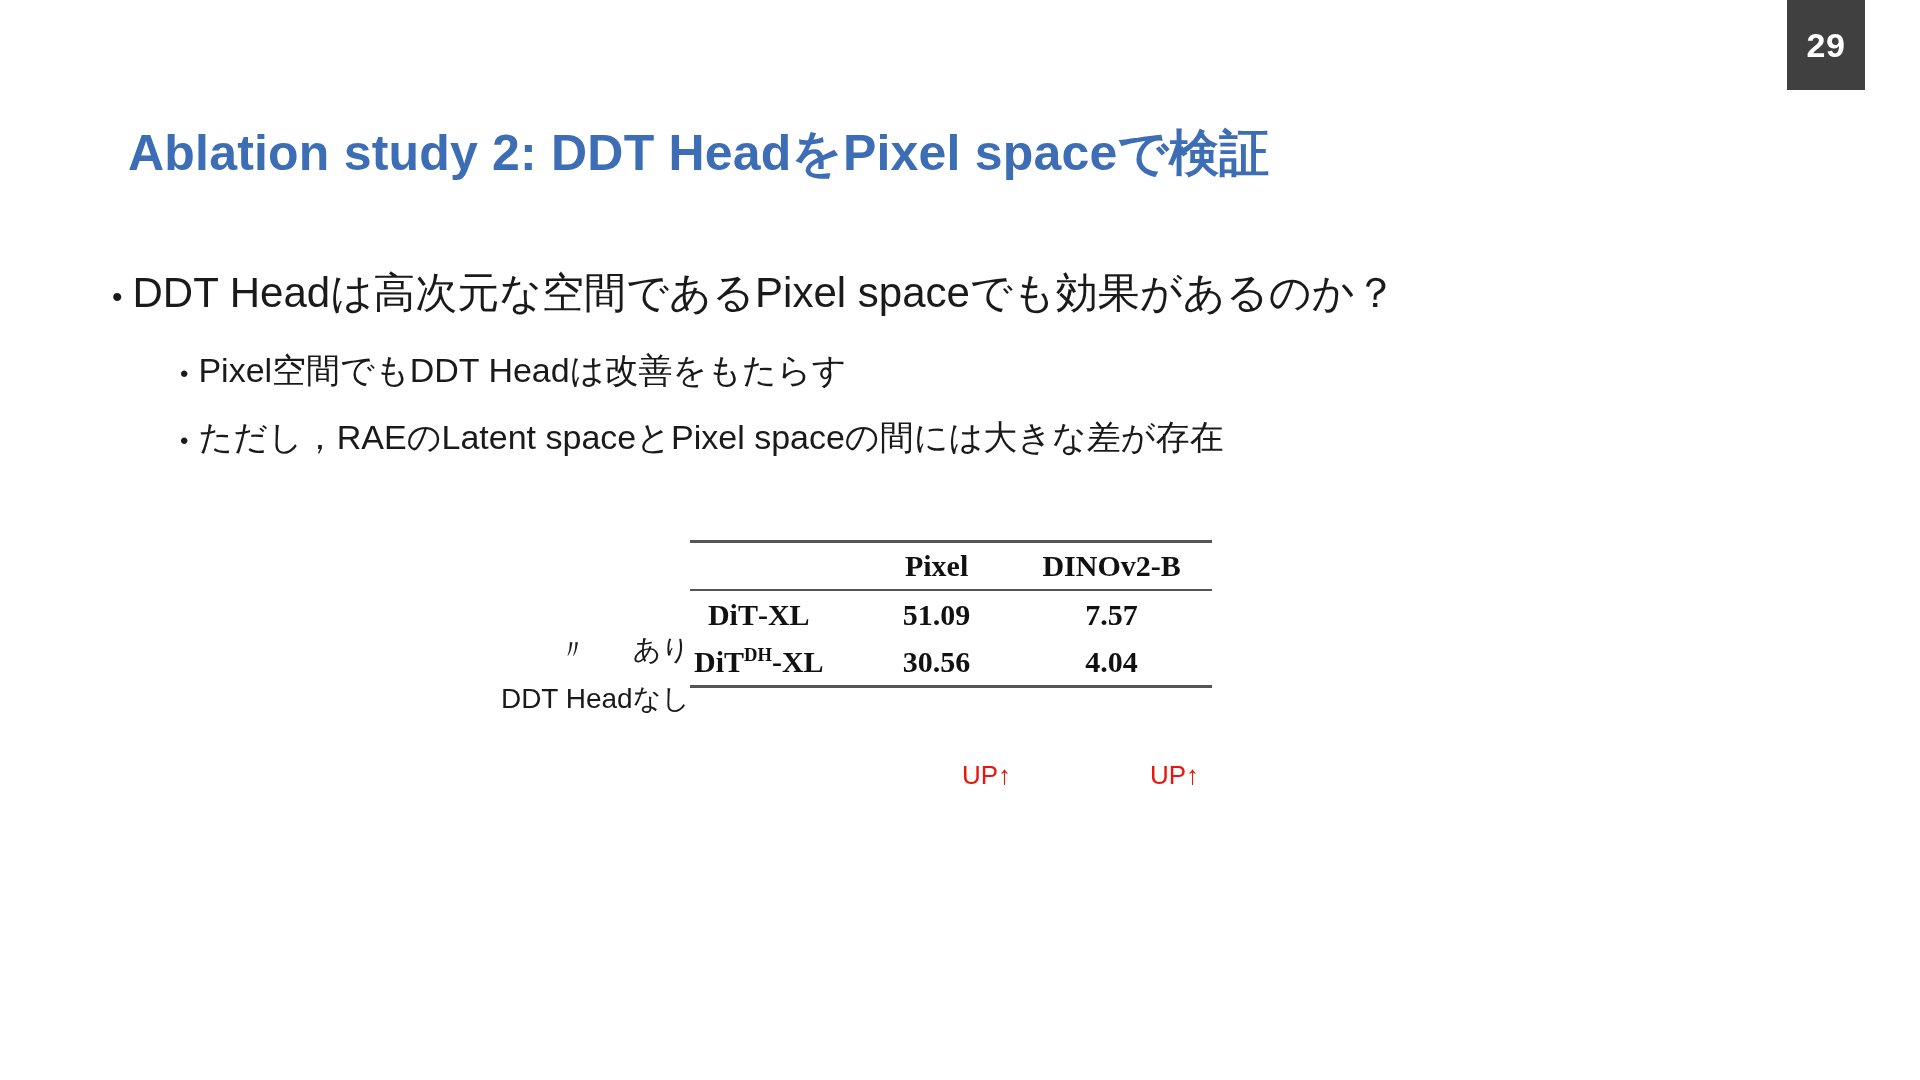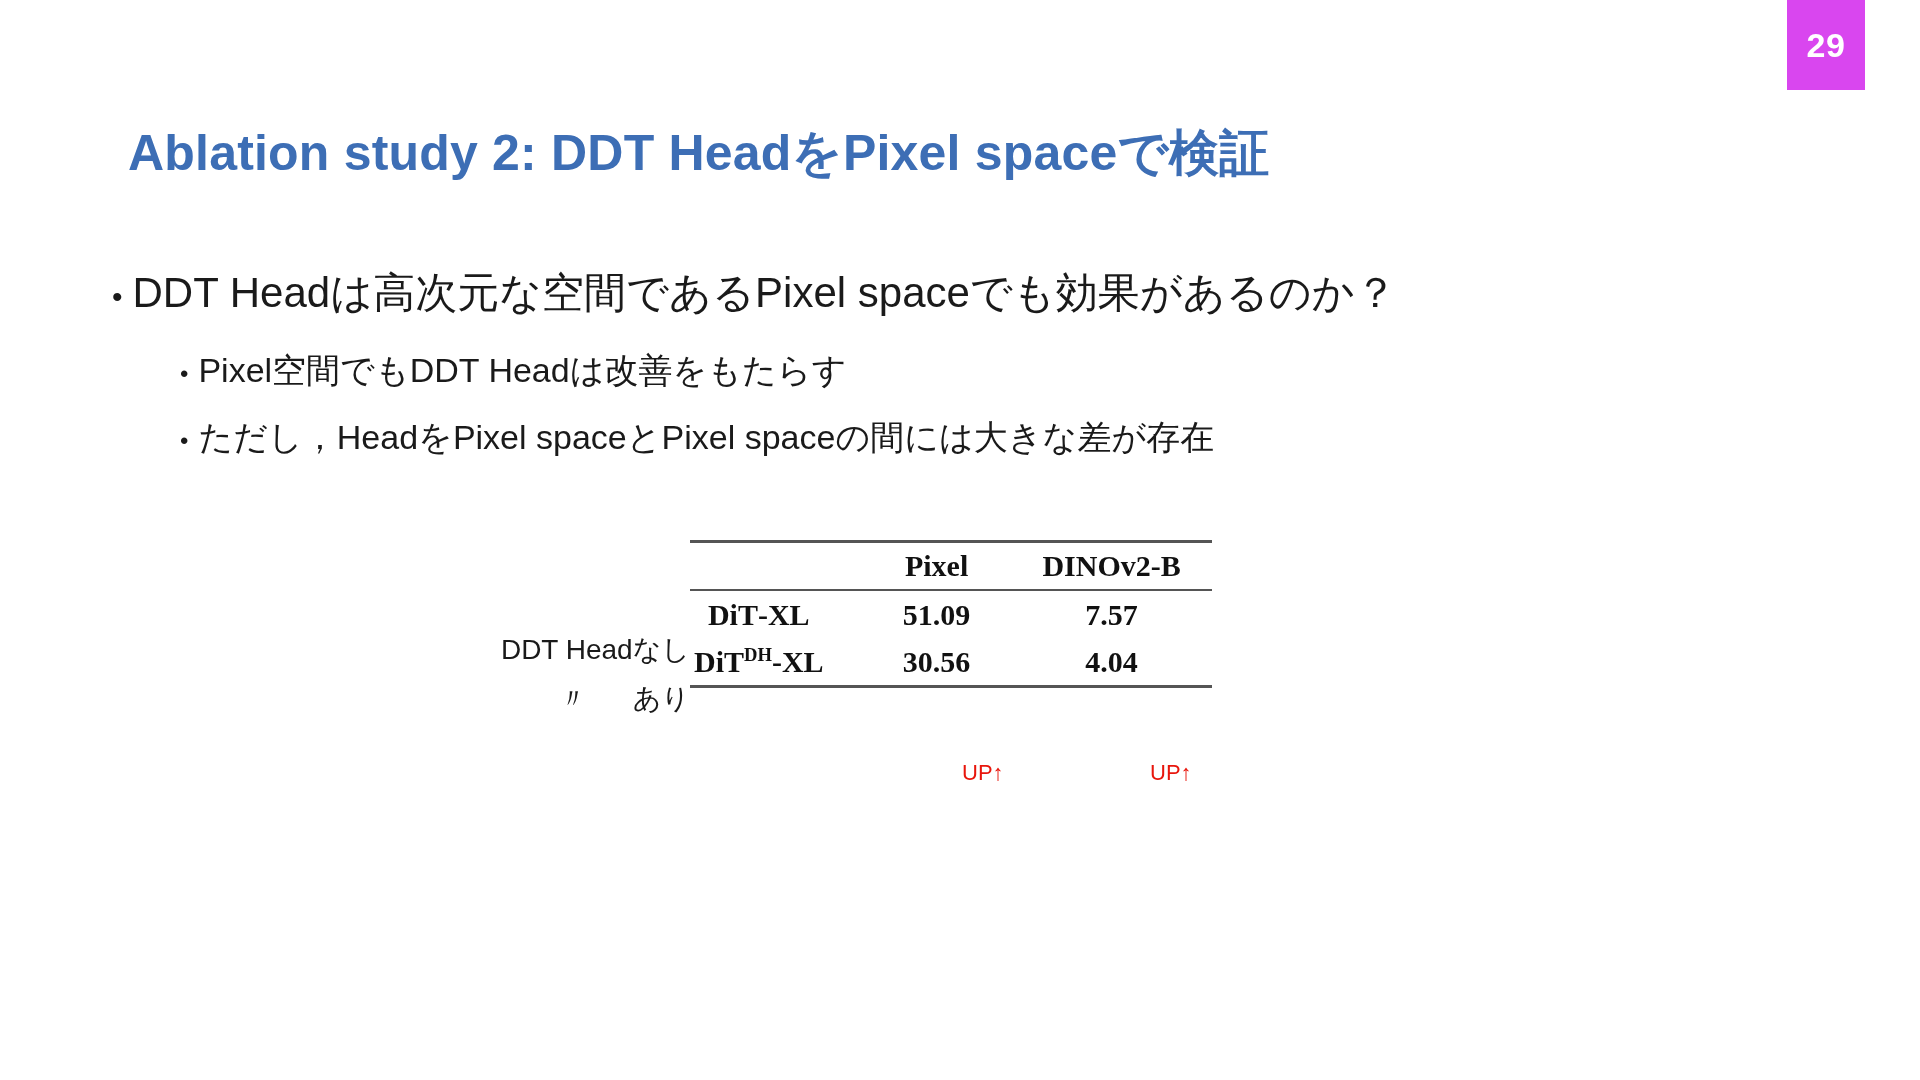--- a/index.html
+++ b/index.html
@@ -19,21 +19,21 @@
     width: 1920px;
     height: 1080px;
     background: #ffffff;
   }
   .page-badge {
     position: absolute;
     top: 0;
     right: 55px;
     width: 78px;
     height: 90px;
-    background: #d946ef;
+    background: #404040;
     color: #ffffff;
     font-size: 34px;
     font-weight: bold;
     display: flex;
     align-items: center;
     justify-content: center;
     letter-spacing: 0.5px;
   }
   .slide-title {
     position: absolute;
@@ -141,21 +141,21 @@
   }
   .up-marks {
     position: absolute;
     left: 690px;
     top: 760px;
     width: 640px;
   }
   .up-mark {
     position: absolute;
     color: #e8160c;
-    font-size: 22px;
+    font-size: 26px;
     white-space: nowrap;
   }
   #up-pixel { left: 272px; }
   #up-dino { left: 460px; }
 </style>
 </head>
 <body>
 
 <div class="slide">
 
@@ -168,28 +168,28 @@
     <span>DDT Headは高次元な空間であるPixel spaceでも効果があるのか？</span>
   </div>
 
   <div class="bullet-l2" id="bullet-sub-1">
     <span class="dot">•</span>
     <span>Pixel空間でもDDT Headは改善をもたらす</span>
   </div>
 
   <div class="bullet-l2" id="bullet-sub-2">
     <span class="dot">•</span>
-    <span>ただし，HeadをPixel spaceとPixel spaceの間には大きな差が存在</span>
+    <span>ただし，RAEのLatent spaceとPixel spaceの間には大きな差が存在</span>
   </div>
 
   <div class="left-annotations">
-    <span class="ann-row">DDT Headなし</span>
     <span class="ann-row">
       <span class="ditto">〃</span><span>あり</span>
     </span>
+    <span class="ann-row">DDT Headなし</span>
   </div>
 
   <div class="figure">
     <table class="tbl">
       <thead>
         <tr>
           <th class="rowhead rule-top"></th>
           <th class="col-pixel rule-top">Pixel</th>
           <th class="col-dino rule-top">DINOv2-B</th>
         </tr>

